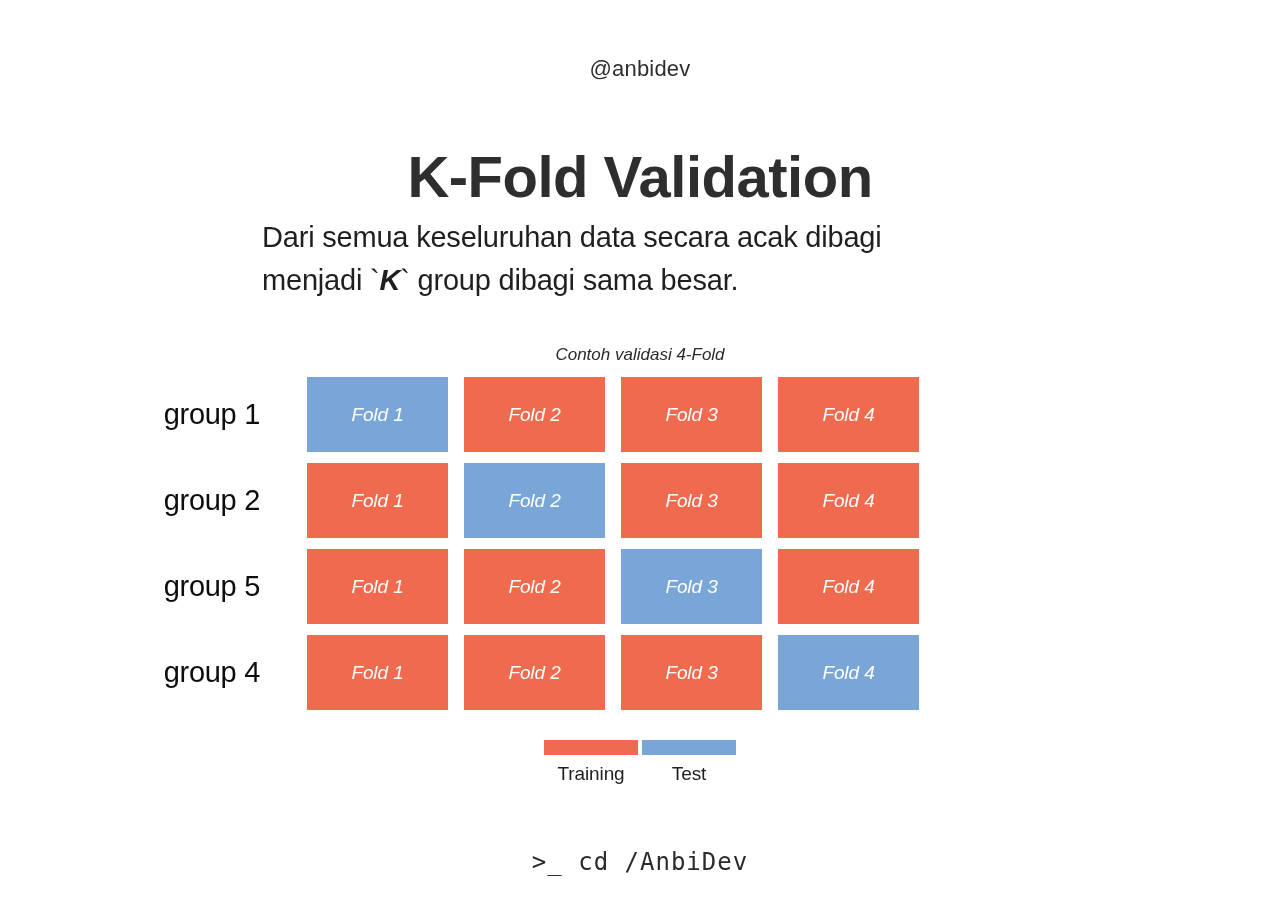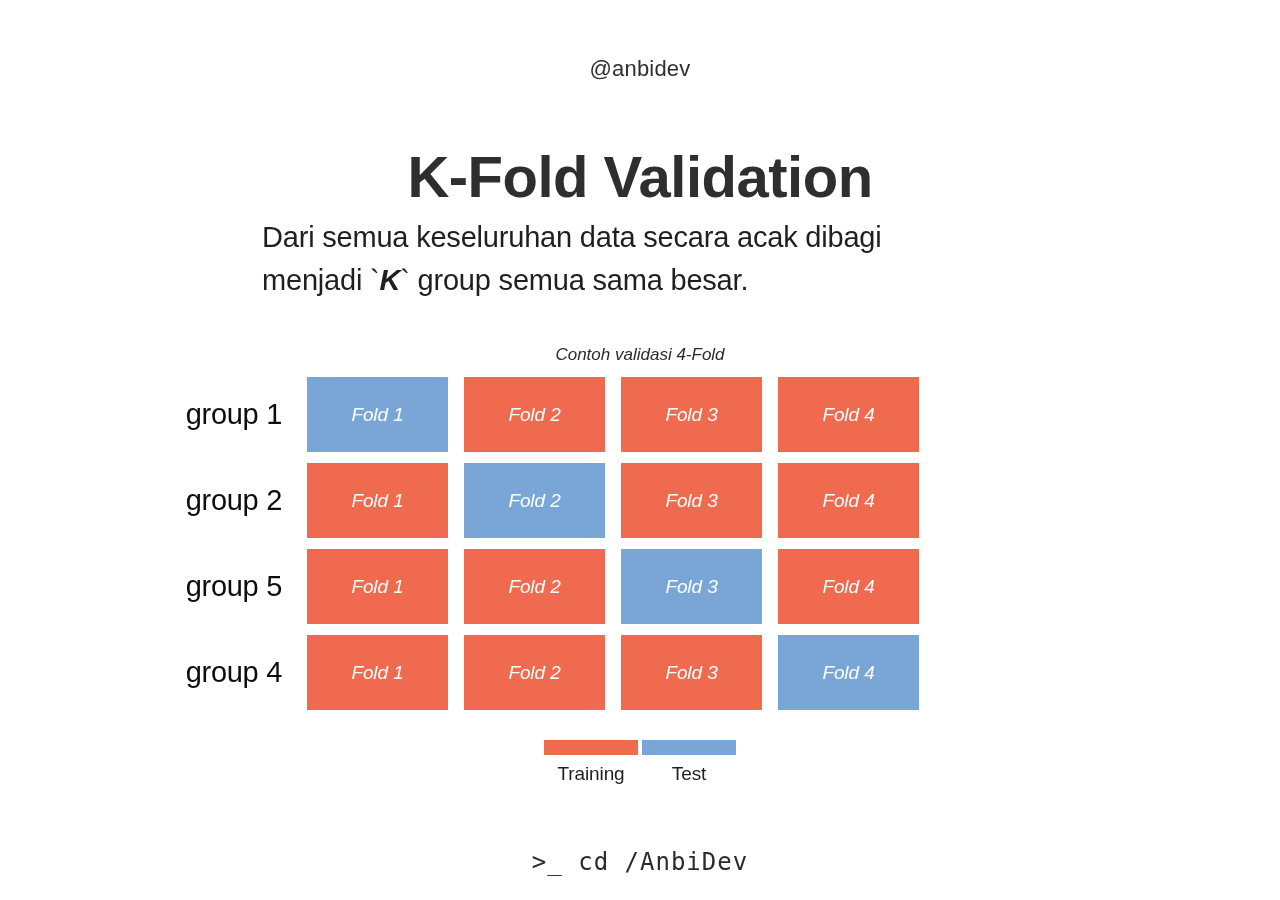--- a/index.html
+++ b/index.html
@@ -82,21 +82,21 @@
   }
   .grid-row {
     display: flex;
     align-items: center;
     height: 75px;
     margin-bottom: 11px;
   }
   .row-label {
     width: 307px;
     box-sizing: border-box;
-    padding-right: 25px;
+    padding-right: 47px;
     text-align: right;
     font-size: 29px;
     font-weight: 400;
     color: #0d0d0d;
     letter-spacing: -0.3px;
     white-space: nowrap;
   }
   .cells {
     display: flex;
     gap: 16px;
@@ -158,21 +158,21 @@
 </style>
 </head>
 <body>
 
 <div class="handle">@anbidev</div>
 
 <h1 class="title">K-Fold Validation</h1>
 
 <div class="desc">
   <span>Dari semua keseluruhan data secara acak  dibagi</span><br>
-  <span>menjadi `</span><span class="kbd">K</span><span>` group semua sama besar.</span>
+  <span>menjadi `</span><span class="kbd">K</span><span>` group dibagi sama besar.</span>
 </div>
 
 <div class="caption">Contoh validasi 4-Fold</div>
 
 <div class="diagram" id="diagram">
     <div class="grid-row">
       <div class="row-label">group 1</div>
       <div class="cells">
         <div class="cell test">Fold 1</div>
         <div class="cell training">Fold 2</div>

